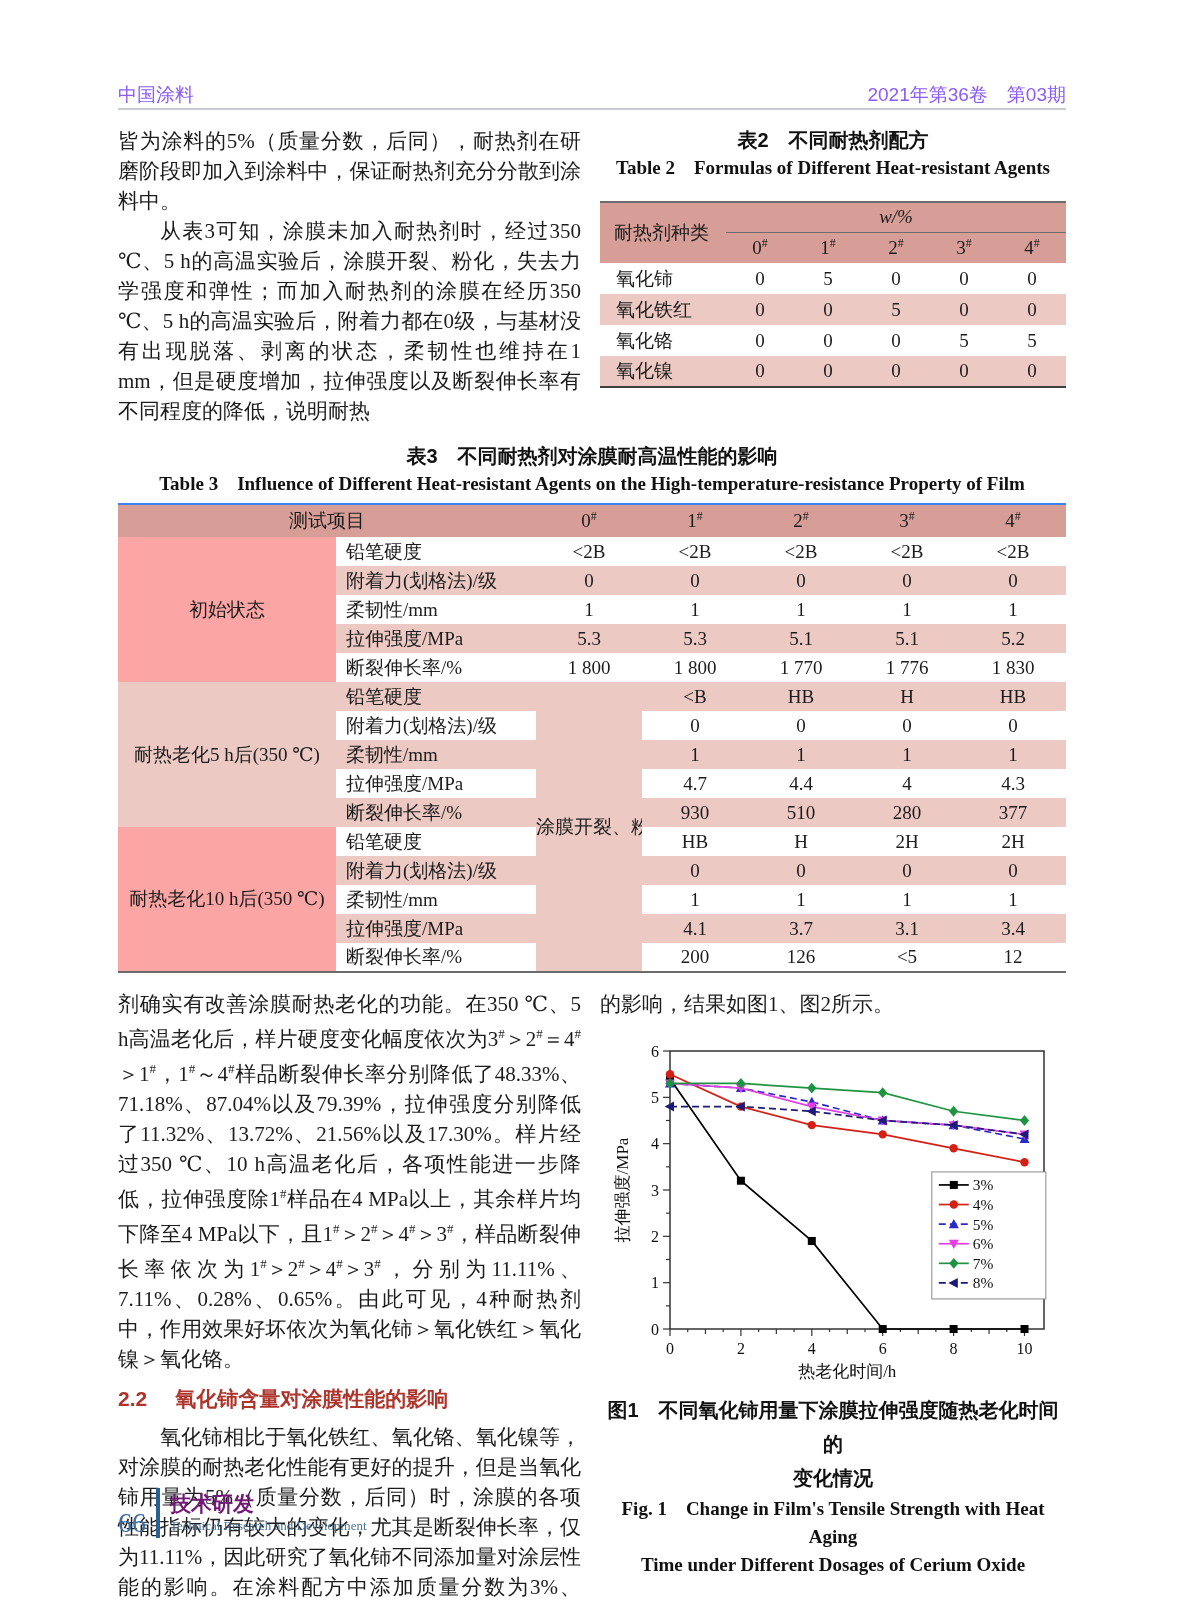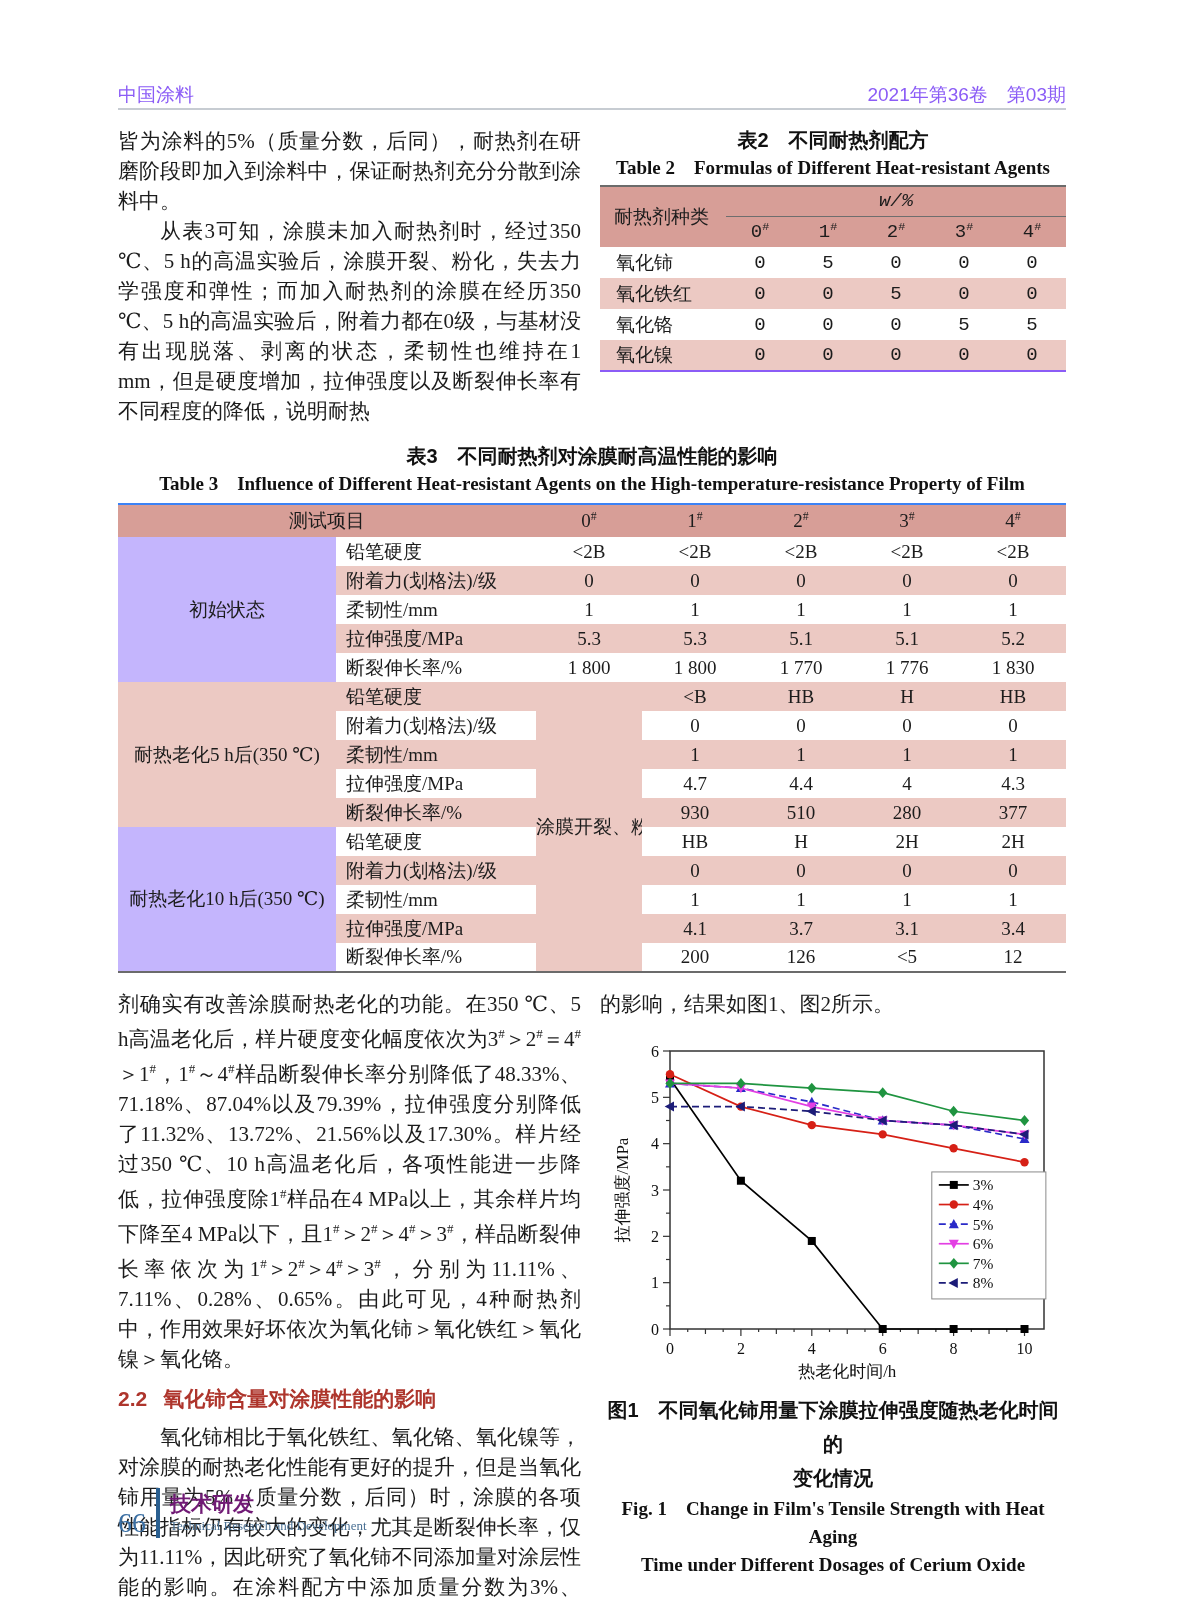--- a/index.html
+++ b/index.html
@@ -31,45 +31,45 @@
 
   
   .tt-cn { text-align:center; font-family:"Liberation Sans","DejaVu Sans",sans-serif;
            font-weight:bold; font-size:20px; line-height:28px; color:#111; }
   .tt-en { text-align:center; font-weight:bold; font-size:19px; line-height:27px; color:#111; }
 
   table { border-collapse:collapse; table-layout:fixed; }
   td { overflow:hidden; white-space:nowrap; }
 
   
-  .t2 { width:466px; margin-top:4px;
-        border-top:2px solid #6b6b6b; border-bottom:2px solid #8b5cf6;font-family:Liberation Mono, monospace; }
+  .t2 { width:466px; margin-top:20px;
+        border-top:2px solid #6b6b6b; border-bottom:2px solid #404040; }
   .t2 td { font-size:19px; height:31px; text-align:center; padding:0; }
   .t2 tr.hd td { background:#d79e97; }
   .t2 td.hleft { text-align:left; padding-left:14px; }
   .t2 td.wcell { font-style:italic; border-bottom:1px solid #6e6e6e; height:30px; }
   .t2 tr.pk td { background:#ecc9c3; }
   .t2 td.name { text-align:left; padding-left:16px; }
 
   
   .t3-block { margin-top:16px; }
   .t3 { width:948px; margin-top:6px;
         border-top:2px solid #3b82f6; border-bottom:2px solid #6b6b6b; }
   .t3 td { font-size:19px; height:29px; text-align:center; padding:0; }
   .t3 tr.hd td { background:#d79e97; height:33px; }
   .t3 tr.pk td { background:#ecc9c3; }
-  .t3 td.cw { background:#c4b5fd; }
+  .t3 td.cw { background:#fca5a5; }
   .t3 td.item { text-align:left; padding-left:10px; }
   .t3 td.grp { text-align:center; }
 
   
   .h22 { display:flex; align-items:baseline; margin:8px 0 6px 0;
          font-family:"Liberation Sans","DejaVu Sans",sans-serif;
          font-weight:bold; font-size:21px; color:#ae352c; line-height:34px; }
-  .h22 .num { margin-right:16px; }
+  .h22 .num { margin-right:28px; }
 
   
   .fig { margin-top:22px; }
   .fig svg { display:block; margin-left:12px; }
   .cap-cn { text-align:center; font-family:"Liberation Sans","DejaVu Sans",sans-serif;
             font-weight:bold; font-size:20px; line-height:34px; margin-top:10px; color:#111; }
   .cap-en { text-align:center; font-weight:bold; font-size:19px; line-height:28px; color:#111; }
 
   
   .pg-footer { position:absolute; left:118px; top:1488px; display:flex; align-items:stretch; }

